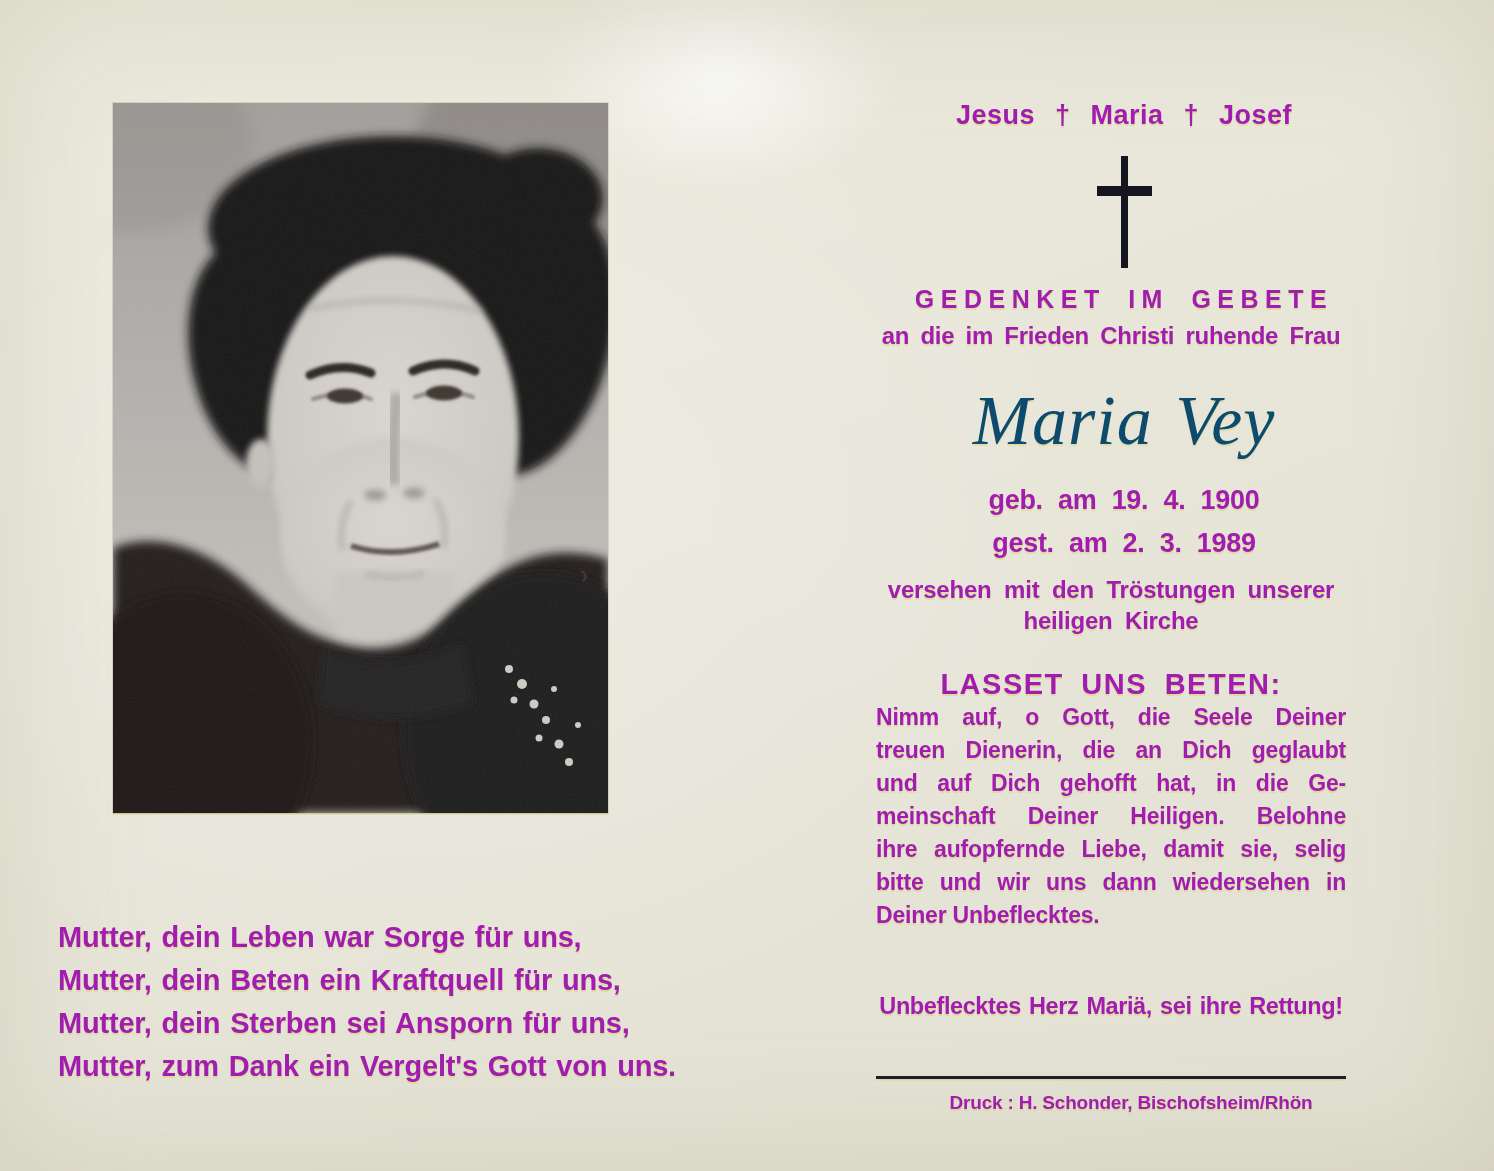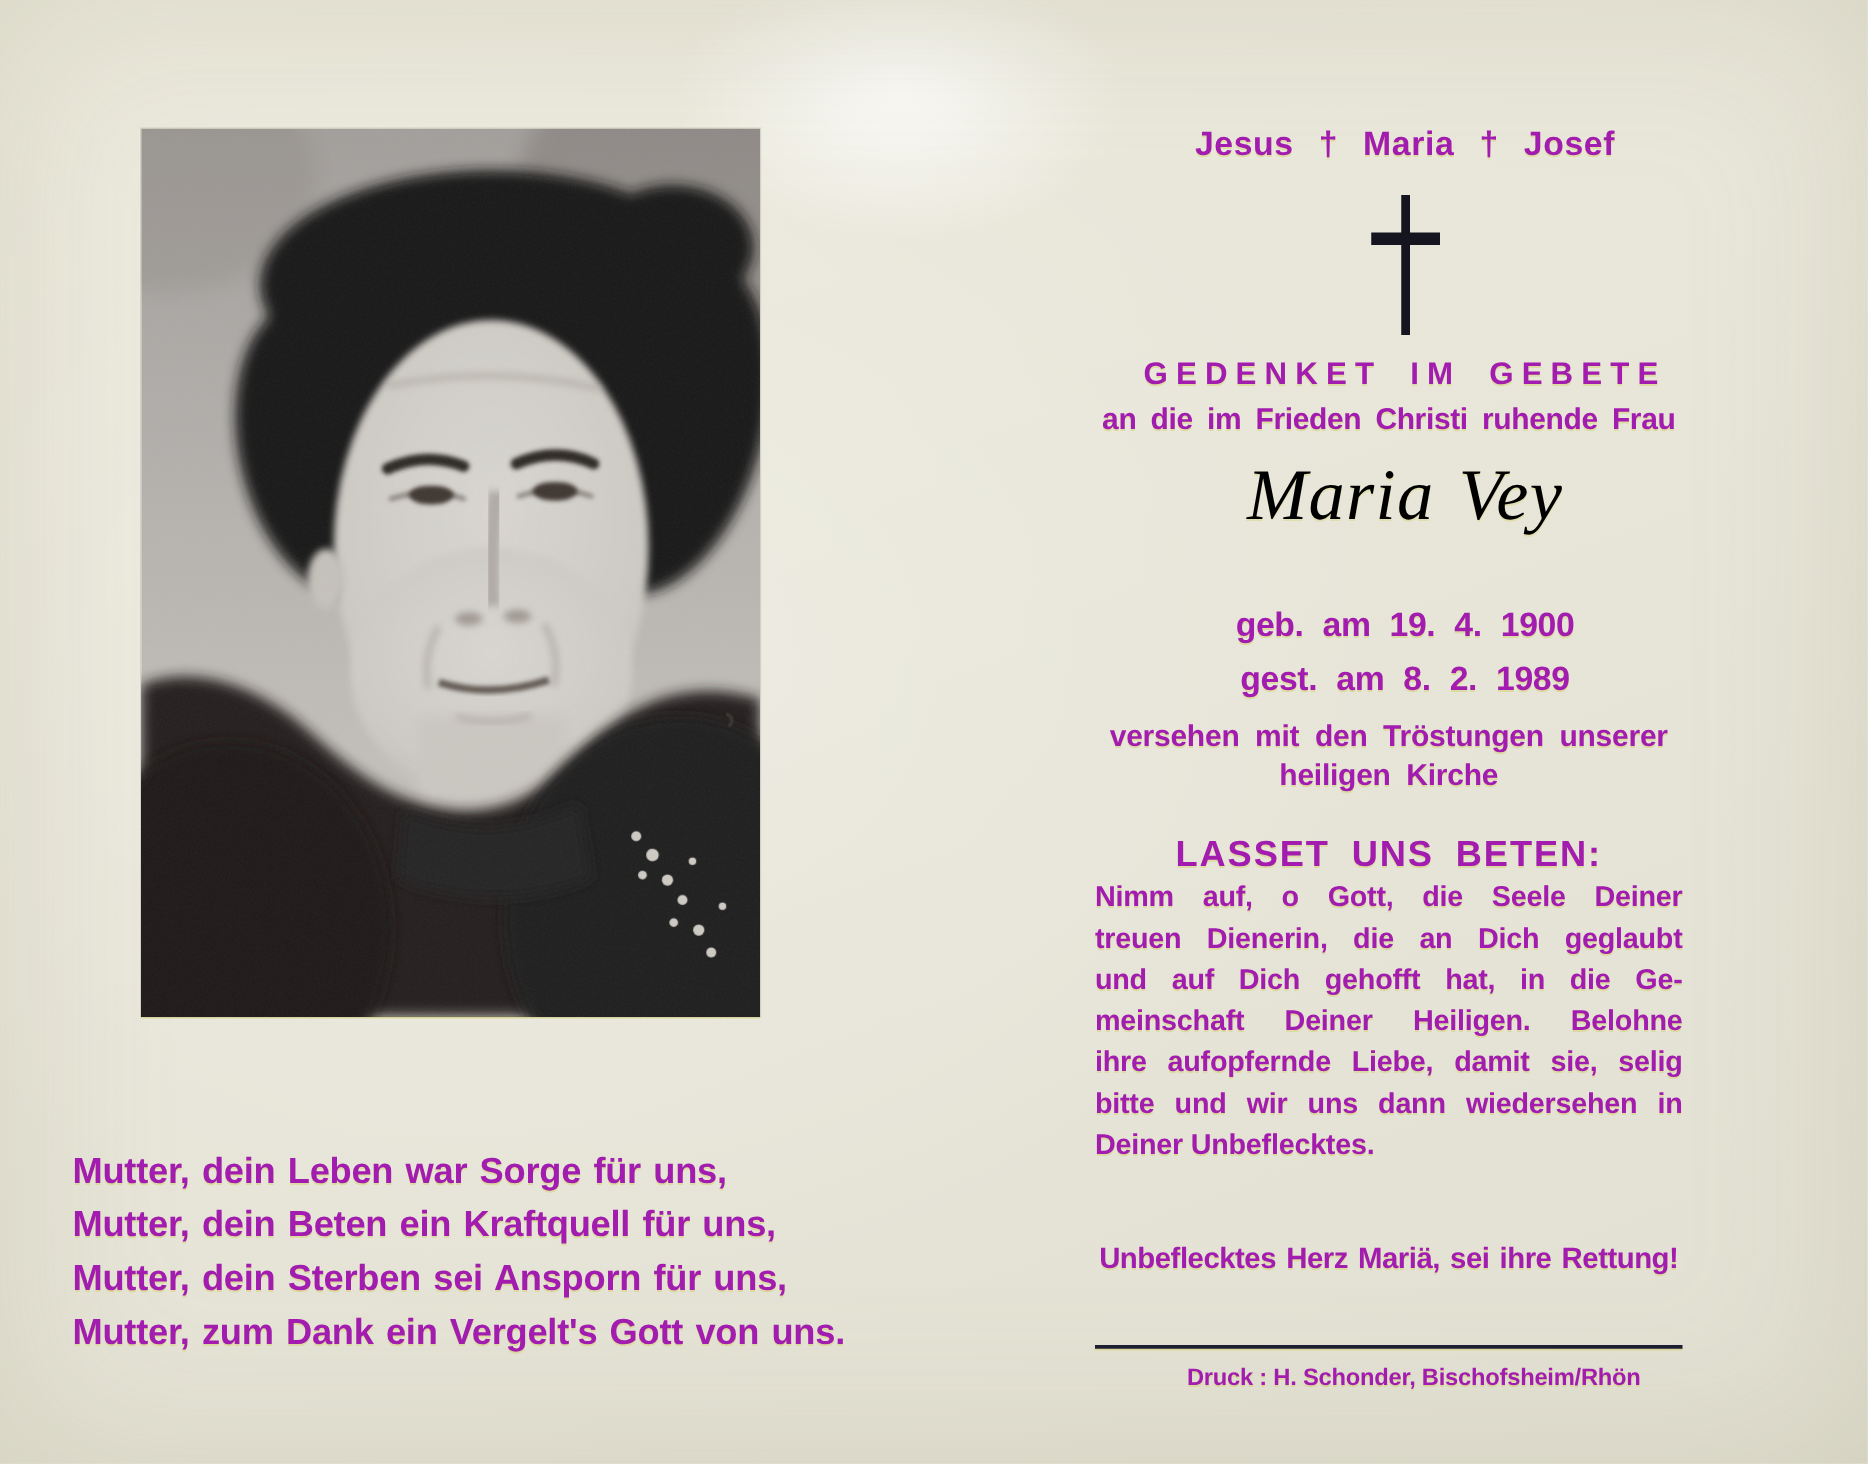--- a/index.html
+++ b/index.html
@@ -38,23 +38,23 @@
   .center{text-align:center;}
   .shift-r{padding-left:26px;box-sizing:border-box;}
 
   .invocation{top:100px;font-size:27px;font-weight:bold;word-spacing:12px;letter-spacing:.5px;}
   .cross-wrap{top:156px;height:112px;}
   .cross-icon{position:relative;width:7px;height:112px;margin:0 auto;background:#14151f;}
   .cross-icon::before{content:"";position:absolute;left:-24px;top:30px;width:55px;height:10px;background:#14151f;}
   .heading-caps{top:285px;font-size:25px;font-weight:bold;letter-spacing:6.5px;word-spacing:9px;}
   .subheading{top:322px;font-size:24px;font-weight:bold;word-spacing:5px;letter-spacing:-.3px;}
   .name{
-    top:362px;font-size:58px;font-weight:normal;font-style:italic;
+    top:381px;font-size:70px;font-weight:normal;font-style:italic;
     font-family:"Liberation Serif",serif;letter-spacing:1px;word-spacing:4px;
-    text-shadow:0 1.6px 0 rgba(212,209,110,.4);color:#000000;
+    text-shadow:0 1.6px 0 rgba(212,209,110,.4);color:#0c4a6e;
   }
   .maiden{top:432px;font-size:26px;font-weight:bold;word-spacing:10px;}
   .birth{top:485px;}
   .death{top:528px;}
   .date-line{font-size:27px;font-weight:bold;word-spacing:8px;letter-spacing:-.3px;}
   .provision{top:574px;font-size:24px;font-weight:bold;line-height:31px;word-spacing:6px;letter-spacing:-.2px;}
   .prayer-heading{top:668px;font-size:29px;font-weight:bold;letter-spacing:1.5px;word-spacing:8px;}
   .prayer{top:701px;font-size:23px;font-weight:bold;line-height:33px;letter-spacing:-.2px;}
   .prayer .j{text-align:justify;text-align-last:justify;}
   .prayer .j-last{text-align:left;}
@@ -179,21 +179,21 @@
 
     <div class="heading-caps center shift-r ink">GEDENKET IM GEBETE</div>
 
     <div class="subheading center ink">an die im Frieden Christi ruhende Frau</div>
 
     <div class="name center shift-r">Maria Vey</div>
 
 
     <div class="birth date-line center shift-r ink">geb. am 19. 4. 1900</div>
 
-    <div class="death date-line center shift-r ink">gest. am 8. 2. 1989</div>
+    <div class="death date-line center shift-r ink">gest. am 2. 3. 1989</div>
 
     <div class="provision center ink">
       <div>versehen mit den Tröstungen unserer</div>
       <div>heiligen Kirche</div>
     </div>
 
     <div class="prayer-heading center ink">LASSET UNS BETEN:</div>
 
     <div class="prayer ink">
       <div class="j">Nimm auf, o Gott, die Seele Deiner</div>

